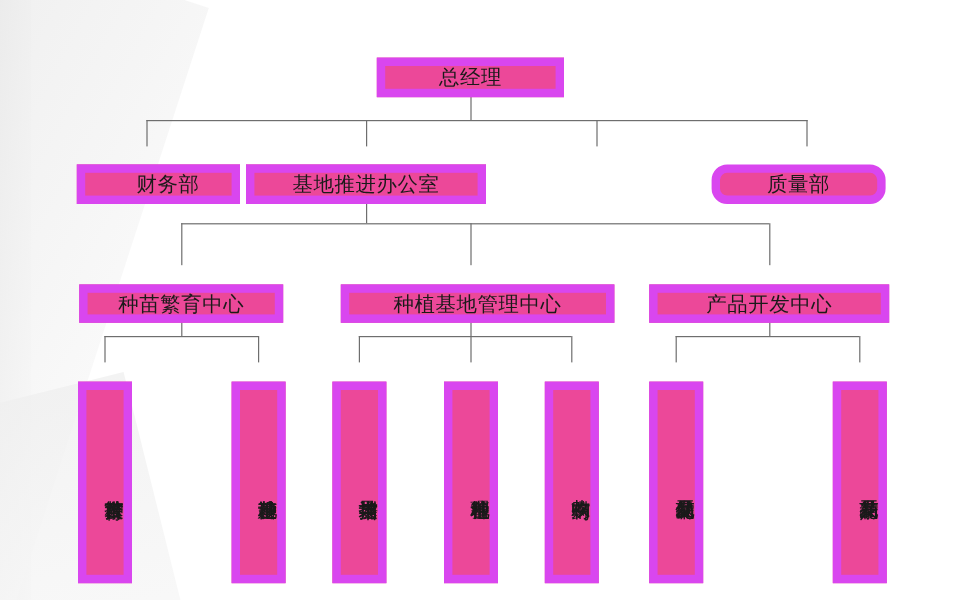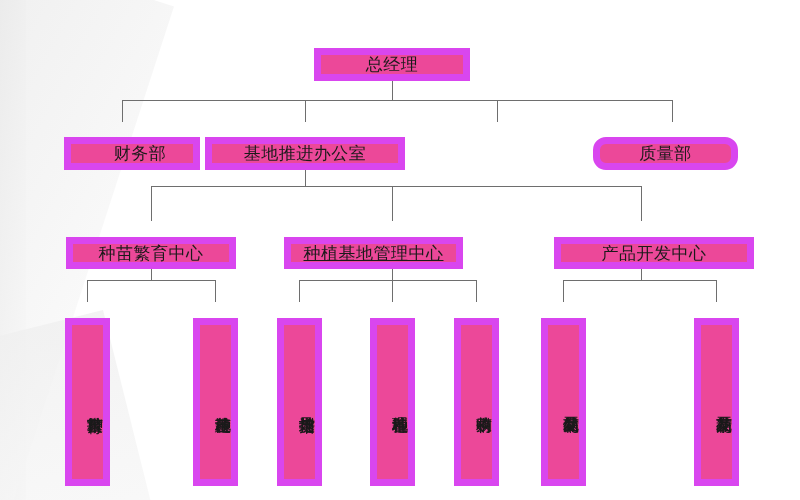--- a/index.html
+++ b/index.html
@@ -114,22 +114,22 @@
   <div class="line v" style="left:563px; top:280px; height:22px;"></div>
   <div class="line v" style="left:716px; top:280px; height:22px;"></div>
 
   <div class="box h" style="left:314px; top:32px; width:156px; height:33px;">总经理</div>
 
   <div class="box h" style="left:64px; top:121px; width:136px; height:33px;padding-left:16px;">财务部</div>
   <div class="box h" style="left:205px; top:121px; width:200px; height:33px;">基地推进办公室</div>
   <div class="box h" style="left:593px; top:121px; width:145px; height:33px;border-radius:13px;">质量部</div>
 
   <div class="box h" style="left:66px; top:221px; width:170px; height:32px;">种苗繁育中心</div>
-  <div class="box h" style="left:284px; top:221px; width:179px; height:32px;text-decoration:underline;">种植基地管理中心</div>
-  <div class="box h" style="left:554px; top:221px; width:200px; height:32px;">产品开发中心</div>
+  <div class="box h" style="left:284px; top:221px; width:228px; height:32px;">种植基地管理中心</div>
+  <div class="box h" style="left:541px; top:221px; width:200px; height:32px;">产品开发中心</div>
 
   <div class="box v" style="left:65px; top:302px; width:45px; height:168px;">种苗繁育技术</div>
   <div class="box v" style="left:193px; top:302px; width:45px; height:168px;">种苗基地建设</div>
   <div class="box v" style="left:277px; top:302px; width:45px; height:168px;">技术指导与培训</div>
   <div class="box v" style="left:370px; top:302px; width:45px; height:168px;">种植基地管理</div>
   <div class="box v" style="left:454px; top:302px; width:45px; height:168px;">中药材收购</div>
   <div class="box v" style="left:541px; top:302px; width:45px; height:168px;">菊花保健品开发</div>
   <div class="box v" style="left:694px; top:302px; width:45px; height:168px;">菊花茶产品开发</div>
 
 </div>

